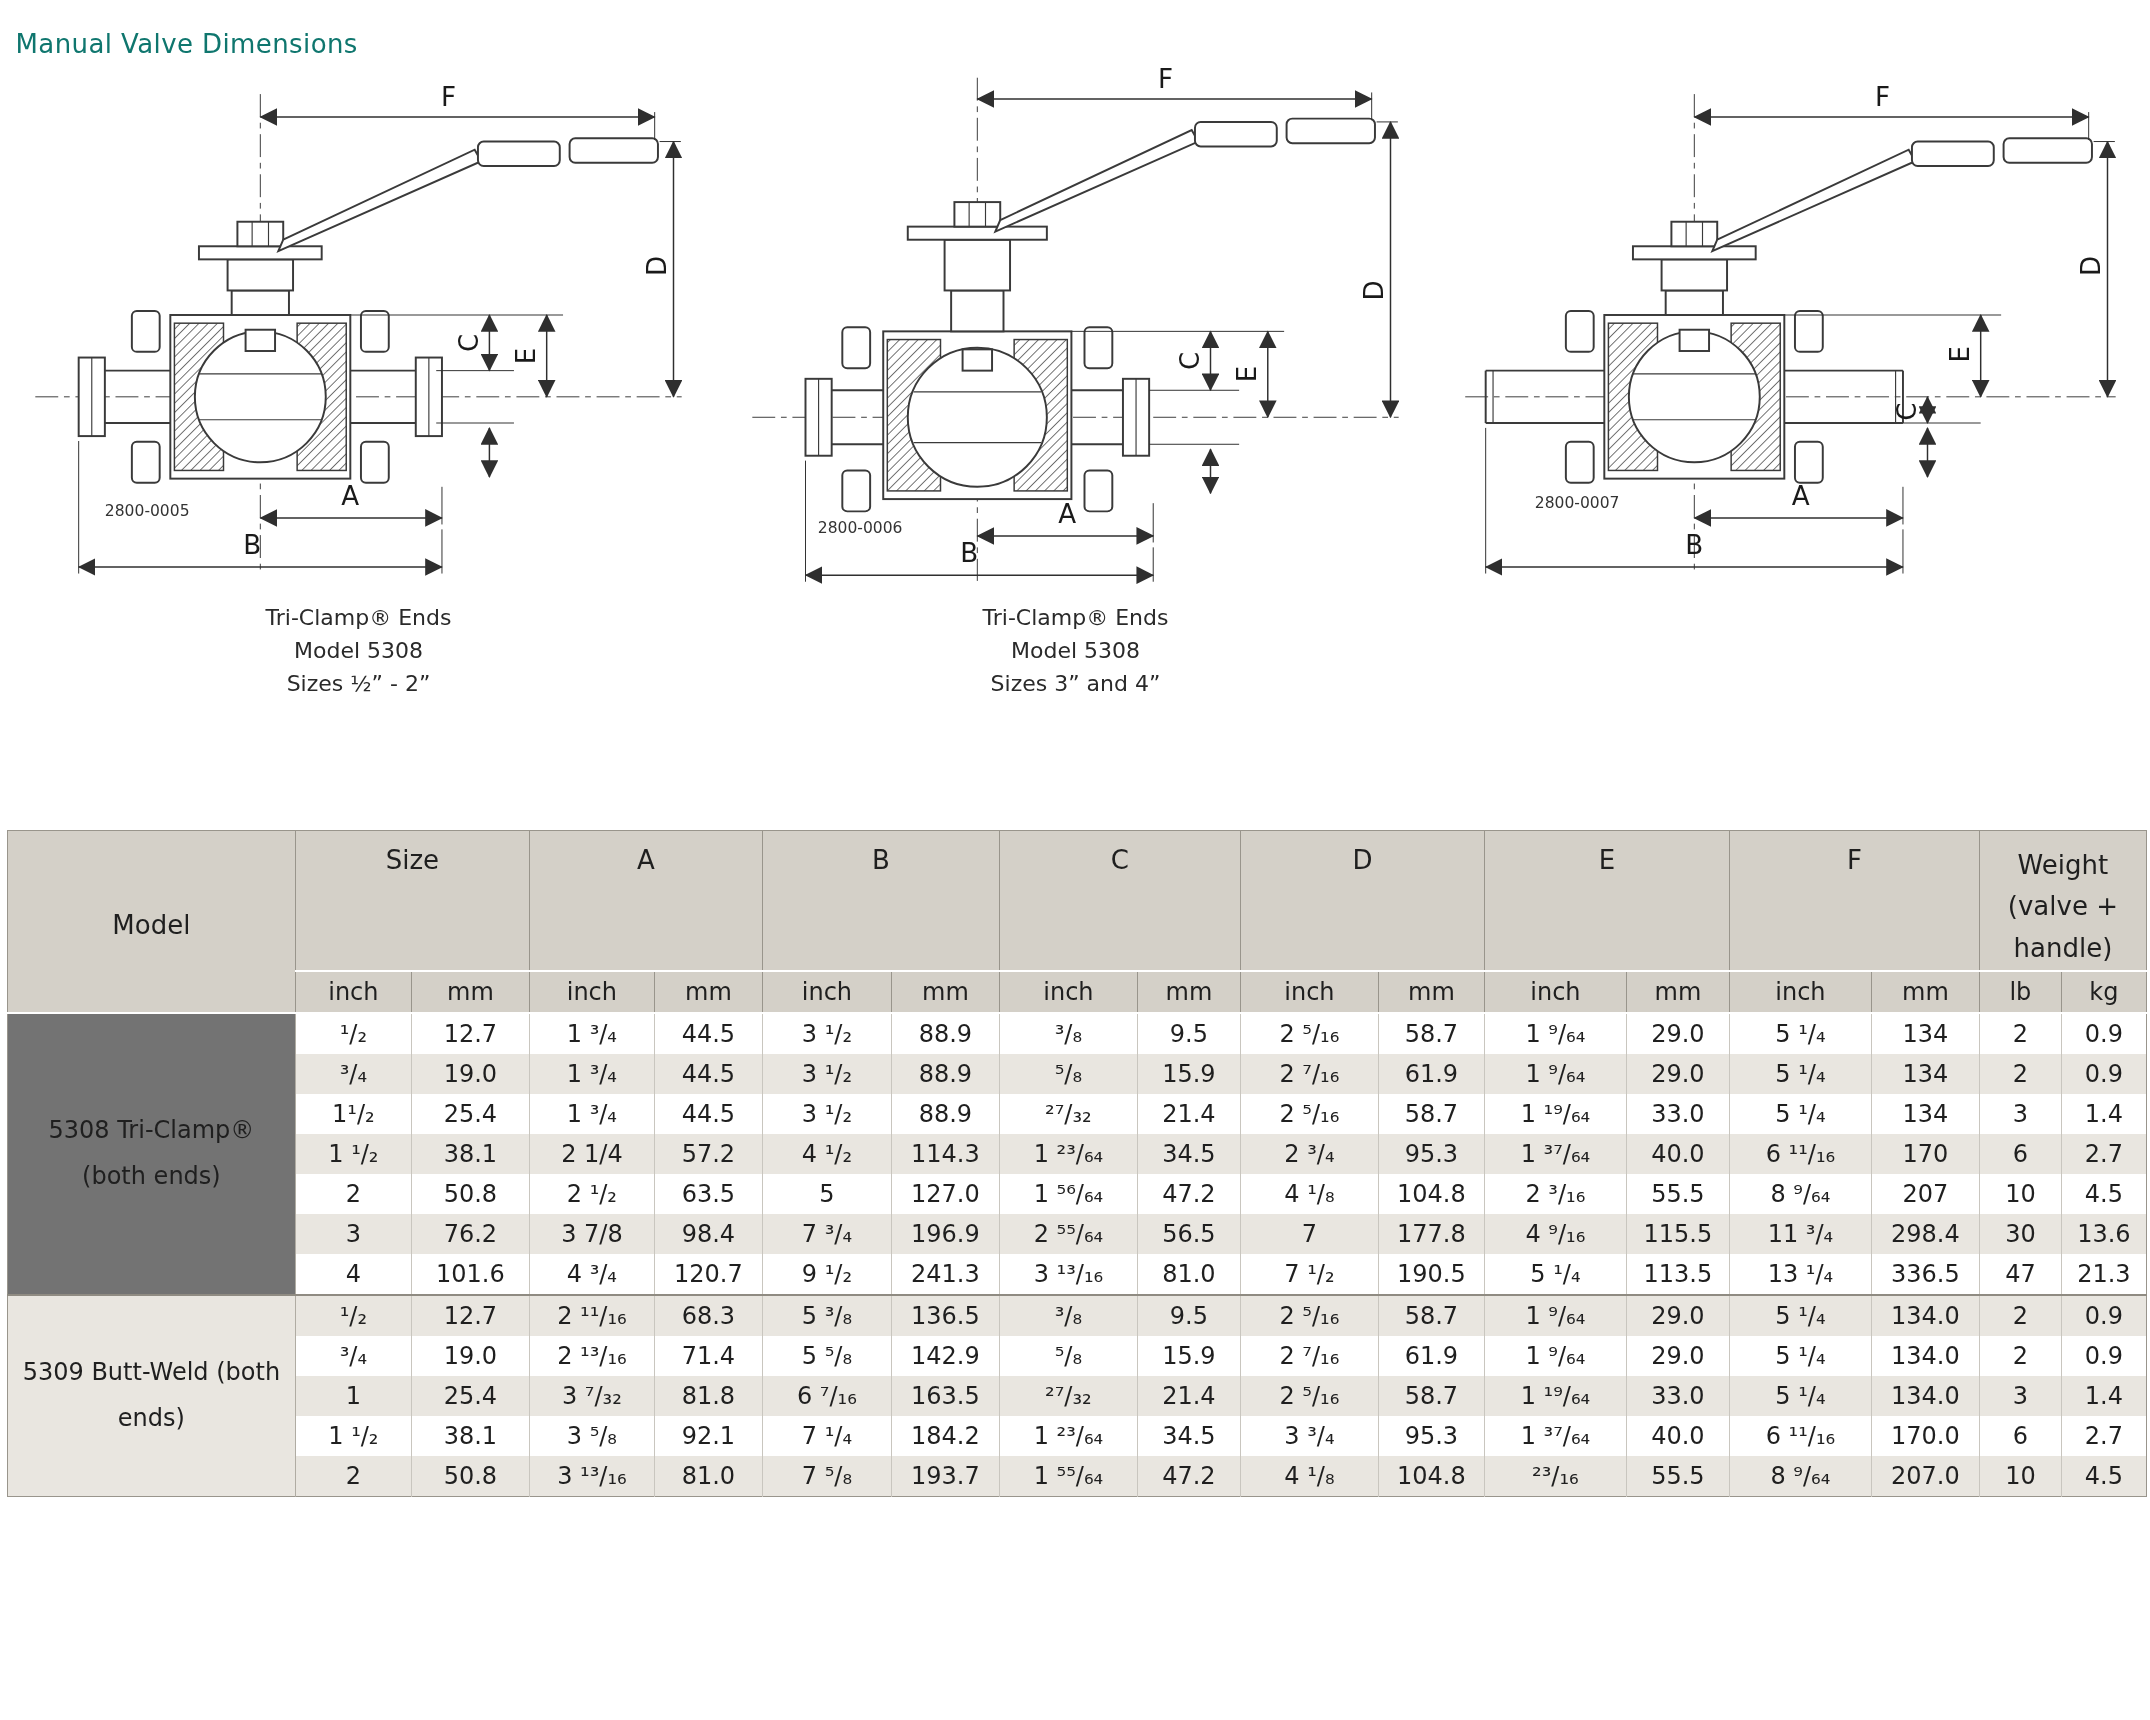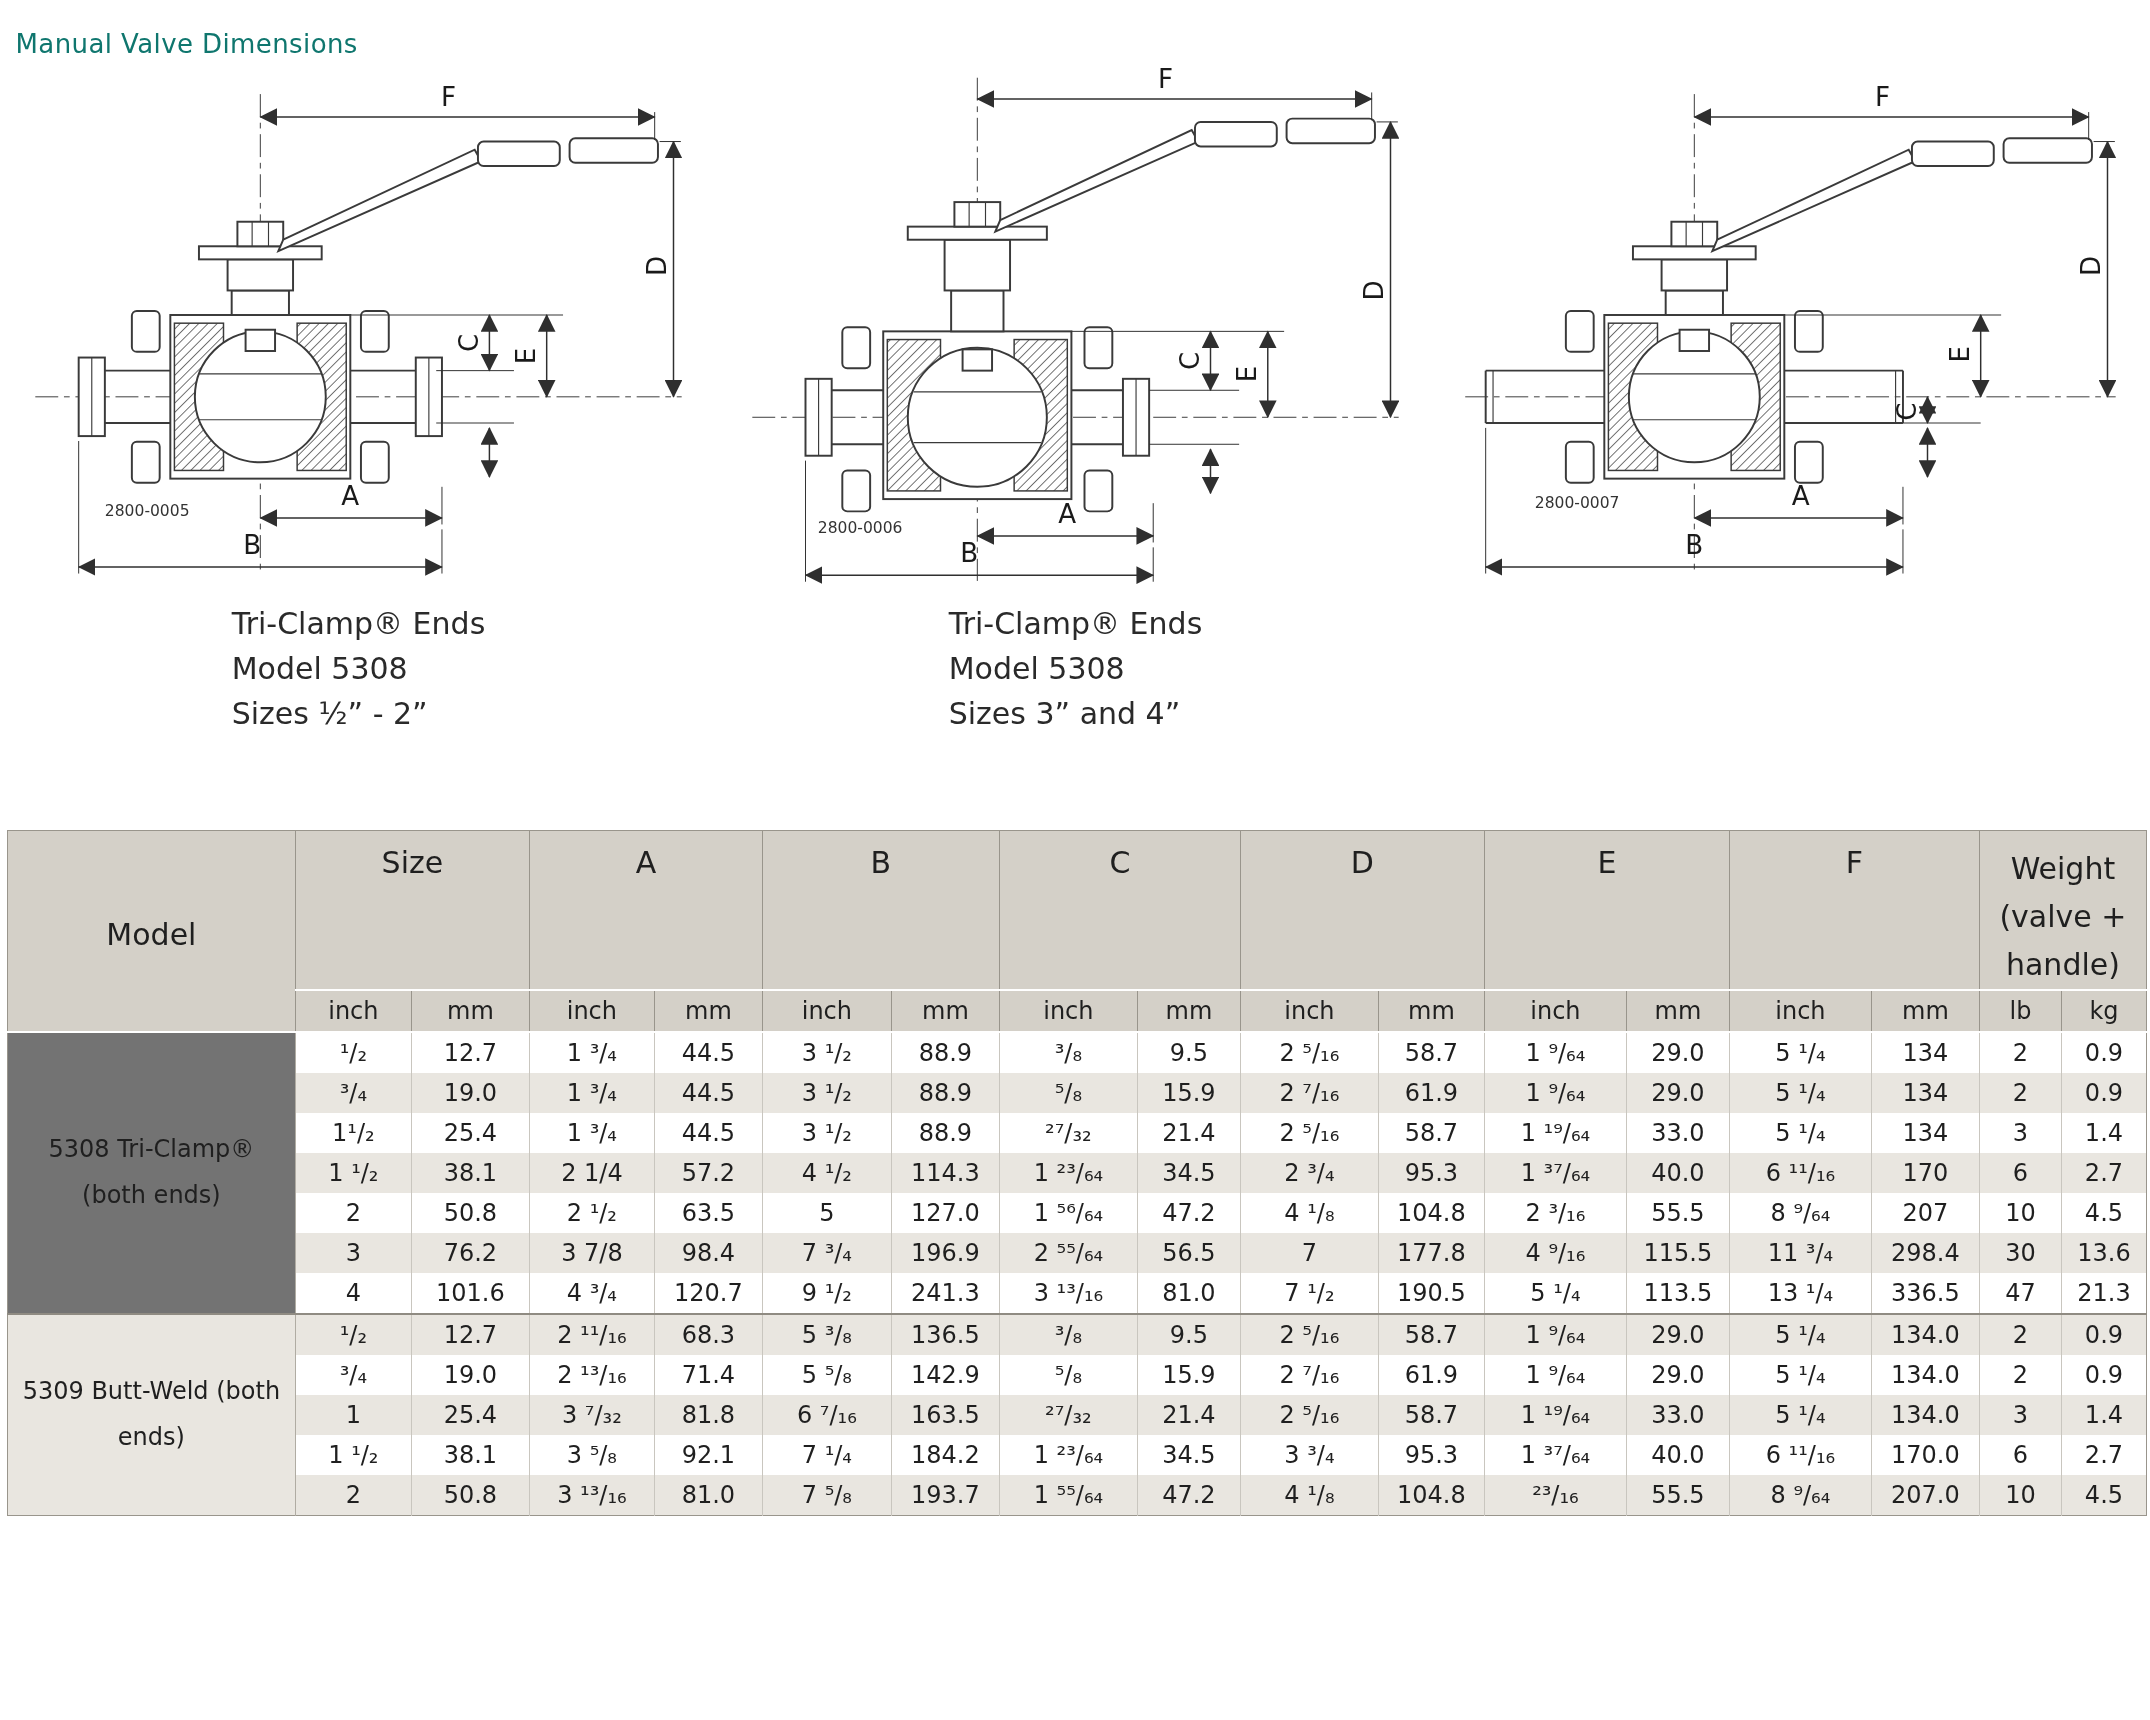--- a/index.html
+++ b/index.html
@@ -4,38 +4,38 @@
 <style>
   html,body{margin:0;padding:0;}
   body{
     width:2151px;height:1721px;position:relative;background:#ffffff;
     font-family:"DejaVu Sans","Liberation Sans",sans-serif;color:#1f1f1f;
   }
   .page-title{position:absolute;top:1px;left:15.5px;font-size:26px;color:#0f766e;letter-spacing:0.4px;margin-top:28px;}
   .diagrams{position:absolute;top:45px;left:0;width:2151px;display:flex;}
   .fig{width:717px;display:flex;flex-direction:column;align-items:center;}
   .fig svg{display:block;}
-  .caption{margin-top:15.5px;text-align:left;font-size:30px;line-height:1.5;color:#2a2a2a;}
+  .caption{margin-top:15.5px;text-align:center;font-size:22px;line-height:1.5;color:#2a2a2a;}
   .caption div{white-space:nowrap;}
   
   .ol{fill:#ffffff;stroke:#3a3a3a;stroke-width:2.4;}
   .oln{fill:none;stroke:#3a3a3a;stroke-width:2.4;}
   .thin{fill:none;stroke:#3a3a3a;stroke-width:1.4;}
   .cl{stroke:#3a3a3a;stroke-width:1.2;stroke-dasharray:28 7 7 7;fill:none;}
   .hat{fill:url(#hatch);stroke:#3a3a3a;stroke-width:1.8;}
   .dim{stroke:#2f2f2f;stroke-width:1.8;marker-start:url(#arr);marker-end:url(#arr);}
   .ext{stroke:#2f2f2f;stroke-width:1.2;}
   .dimtxt{font-size:32px;fill:#1a1a1a;}
   .figno{font-size:19px;fill:#333;}
   
   .table-wrap{position:absolute;top:830px;left:6.9px;}
   table.dims{border-collapse:collapse;table-layout:fixed;width:2137px;font-size:24px;}
   table.dims th,table.dims td{padding:0 6.9px;text-align:center;overflow:hidden;}
   thead th{background:#d4d0c8;font-weight:normal;}
-  tr.groups th{height:93px;vertical-align:top;padding-top:13.8px;font-size:30px;border-left:1.7px solid #99958c;border-bottom:2.6px solid #ffffff;}
+  tr.groups th{height:93px;vertical-align:top;padding-top:13.8px;font-size:26px;border-left:1.7px solid #99958c;border-bottom:2.6px solid #ffffff;}
   tr.groups th:first-child{border-left:none;vertical-align:middle;padding-top:8px;}
   tr.units th{height:40px;vertical-align:middle;border-left:1.7px solid #99958c;border-bottom:2.6px solid #ffffff;text-align:center;}
   table.dims{border:1.7px solid #99958c;}
   tbody td{height:40px;border-left:1.7px solid #c9c6bf;}
   tbody tr.odd td{background:#e9e6e0;}
   tbody td.model-cell{background:#737373;border-left:none;border-right:1.7px solid #b0aca3;line-height:1.9;}
   tbody tr.section-start td{border-top:2.2px solid #8f8b82;}
   .wrap-head{white-space:normal;line-height:1.6;}
 </style>
 </head>

